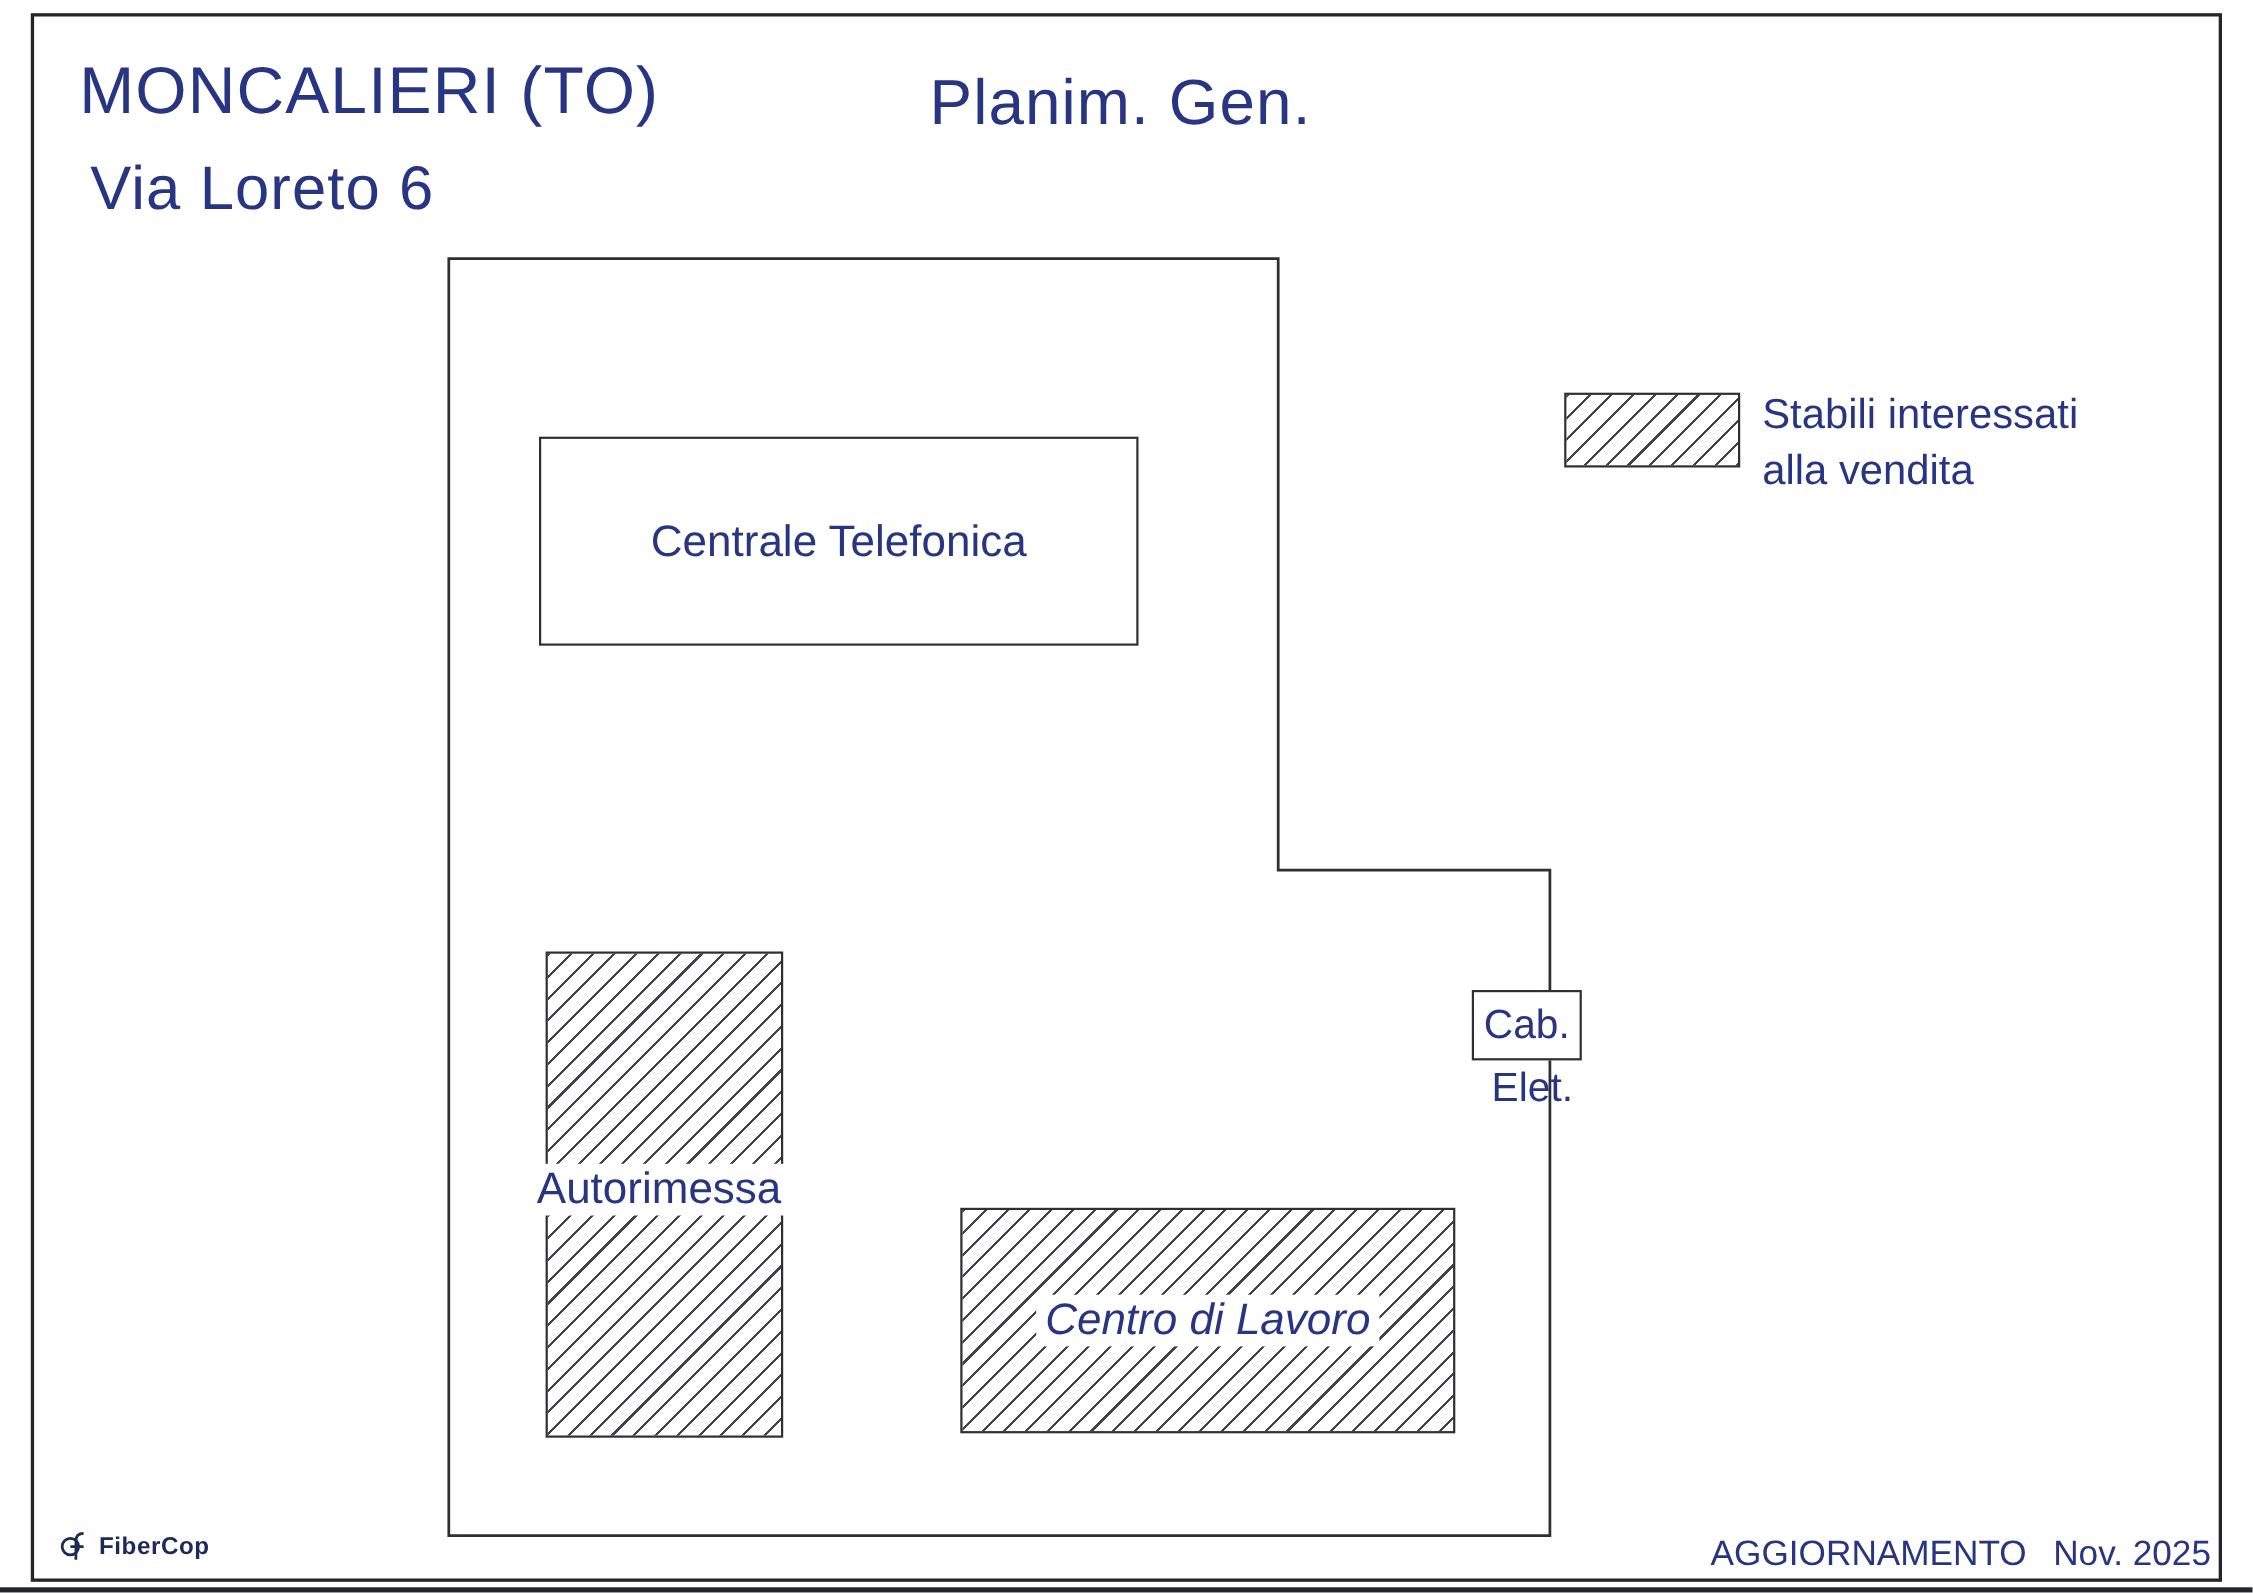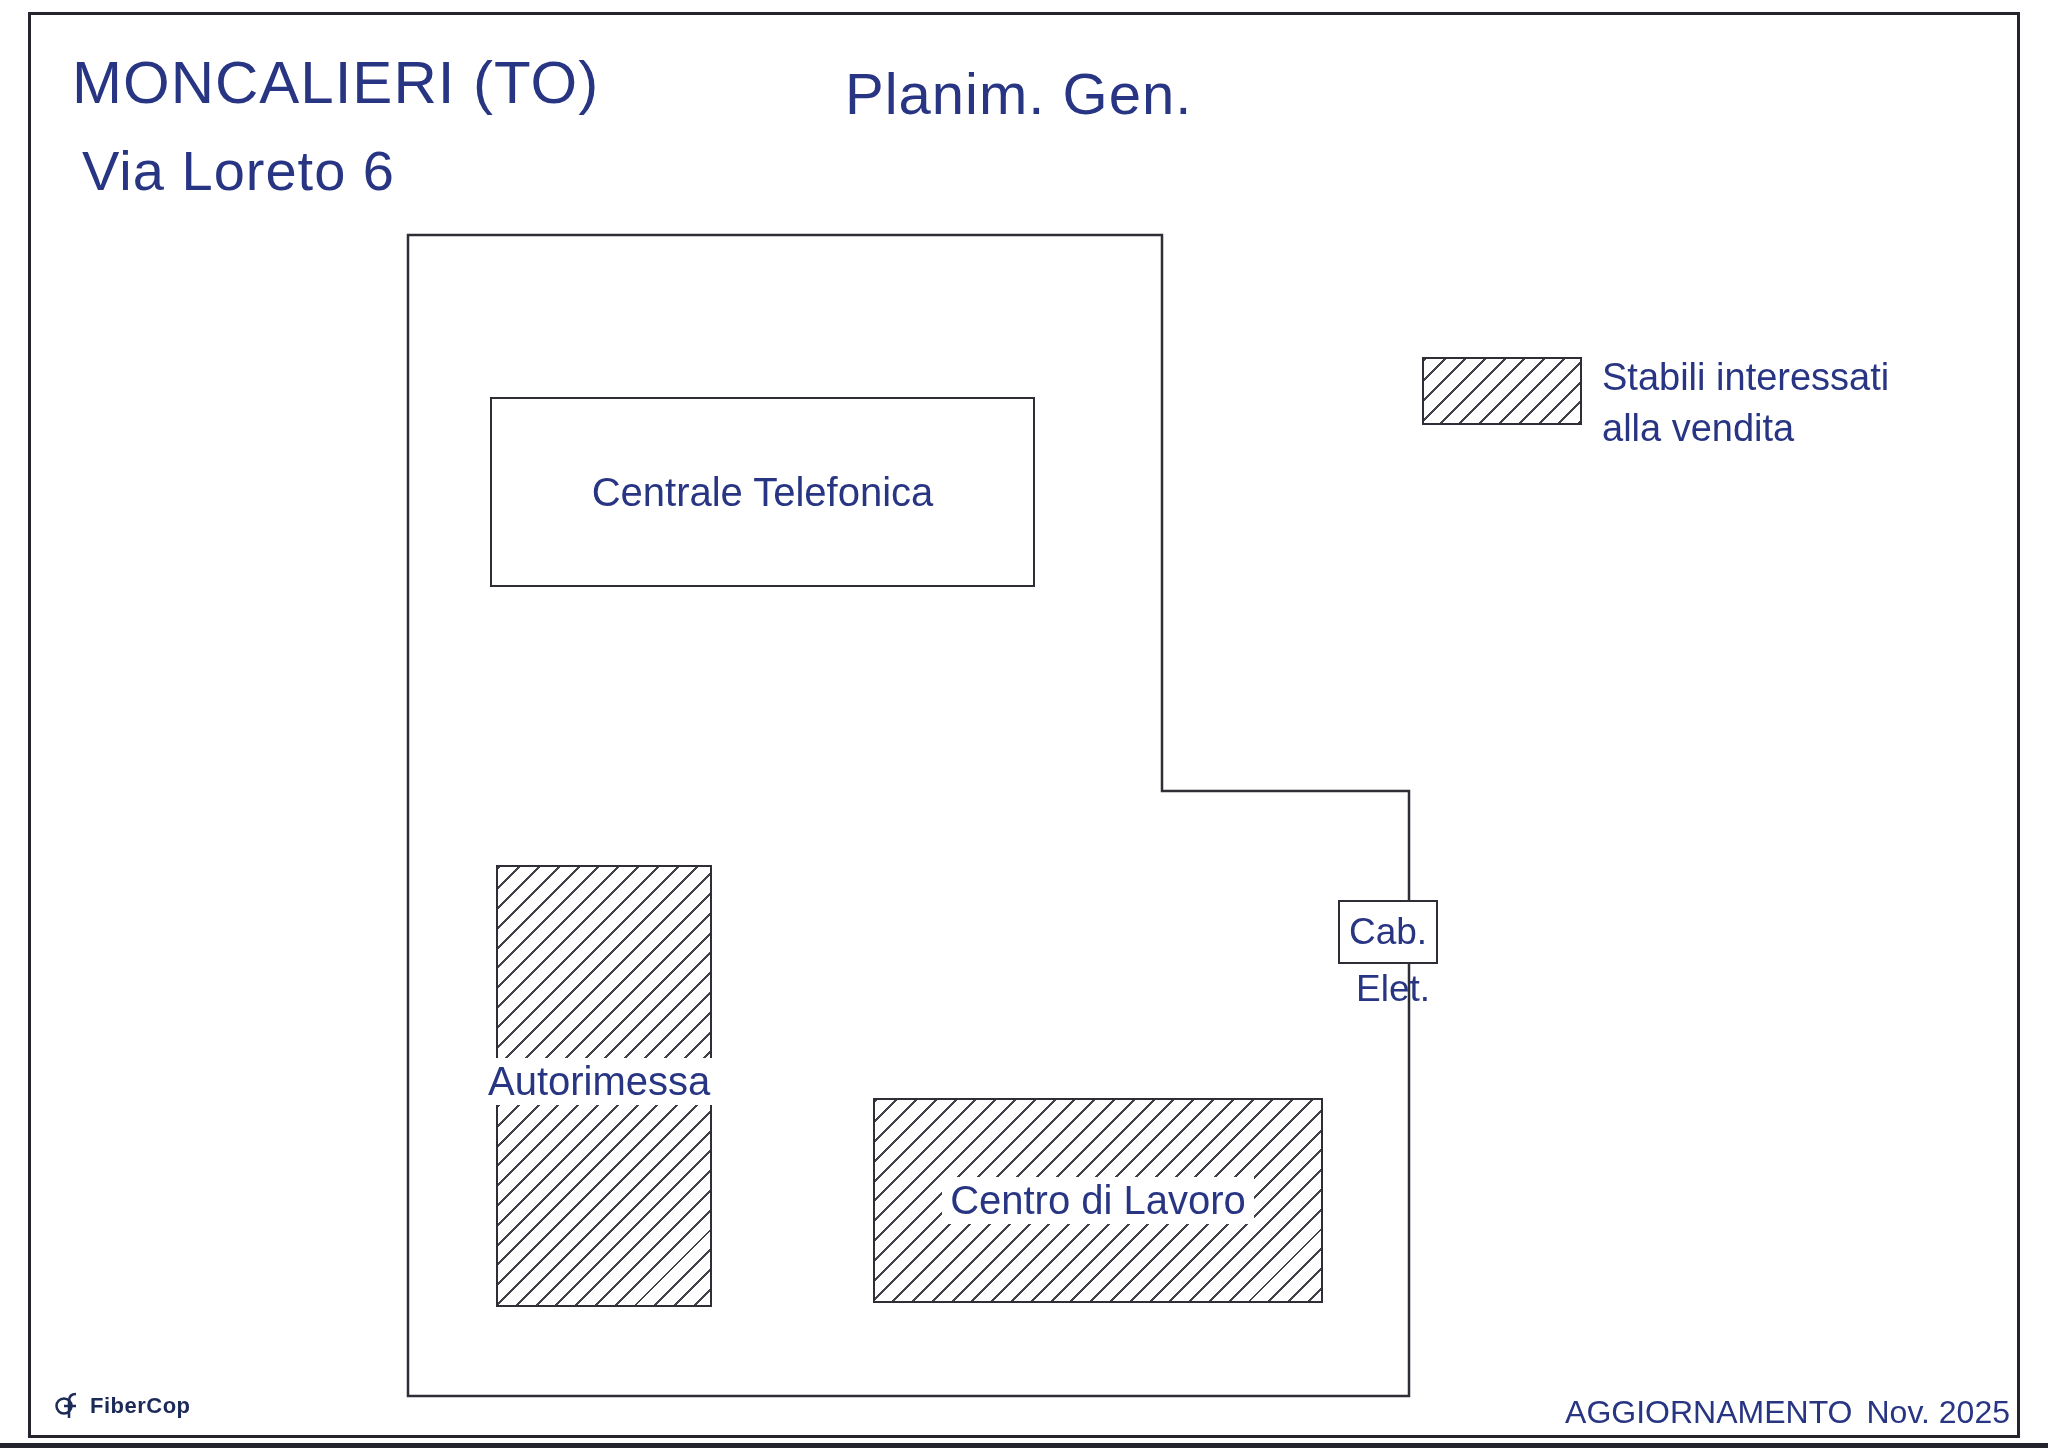--- a/index.html
+++ b/index.html
@@ -54,21 +54,21 @@
       135deg,
       var(--hatch-line,#41424a) 0px,
       var(--hatch-line,#41424a) 2px,
       transparent 2px,
       transparent 14px);
   }
   .bld-label{
     font-size:40px;color:var(--ink-navy,#283583);
     white-space:nowrap;
   }
-  .bld-label.on-hatch{background:var(--paper,#fff);padding:1px 8px;}
+  .bld-label.on-hatch{background:var(--paper,#fff);padding:1px 8px;font-style:italic;}
   .autorimessa-label{
     position:absolute;left:450px;top:1058px;
     font-size:40px;color:var(--ink-navy,#283583);
     background:var(--paper,#fff);padding:1px 6px;
     white-space:nowrap;z-index:3;margin-left:32px;
   }
   .cab-box{
     position:absolute;left:1310px;top:900px;width:100px;height:64px;
     border:2px solid var(--line-dark,#2e2f36);
     background:var(--paper,#fff);
@@ -104,21 +104,21 @@
   .logo-icon{display:inline-flex;}
   .logo-word{
     font-size:22px;font-weight:bold;color:#1b2a57;
     letter-spacing:0.5px;white-space:nowrap;
   }
   .update{
     position:absolute;right:38px;top:1394px;
     font-size:32px;color:var(--ink-navy,#283583);
     white-space:nowrap;
   }
-  .update .val{margin-left:14px;}
+  .update .val{margin-left:24px;}
 </style>
 </head>
 <body>
 
 <div class="page">
 
   <svg class="boundary-svg" width="2048" height="1448" viewBox="0 0 2048 1448">
     <path d="M408 235 H1162 V791 H1409 V1396 H408 Z" fill="none" stroke="#2e2f36" stroke-width="2.5"></path>
   </svg>
 

